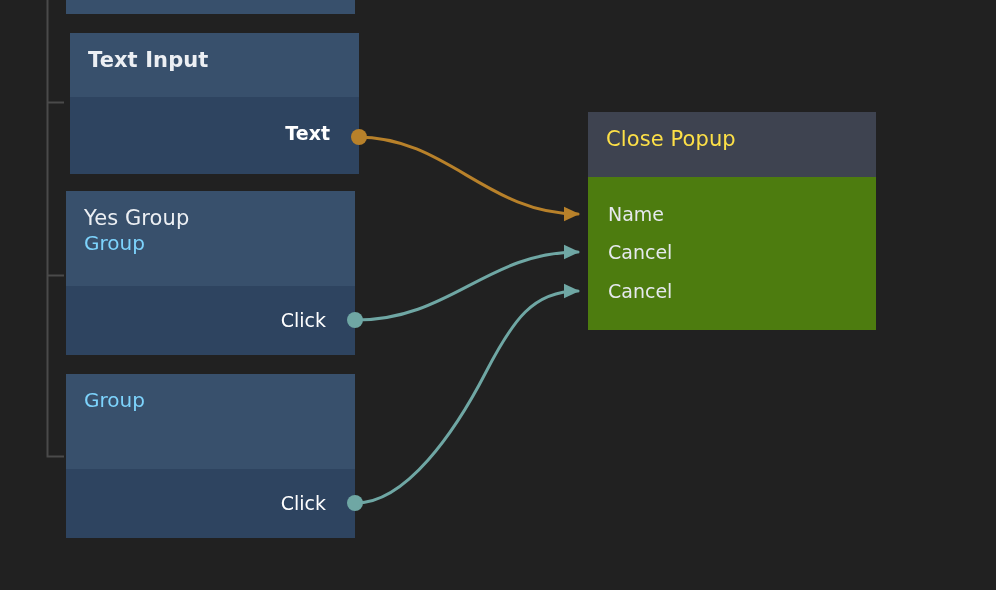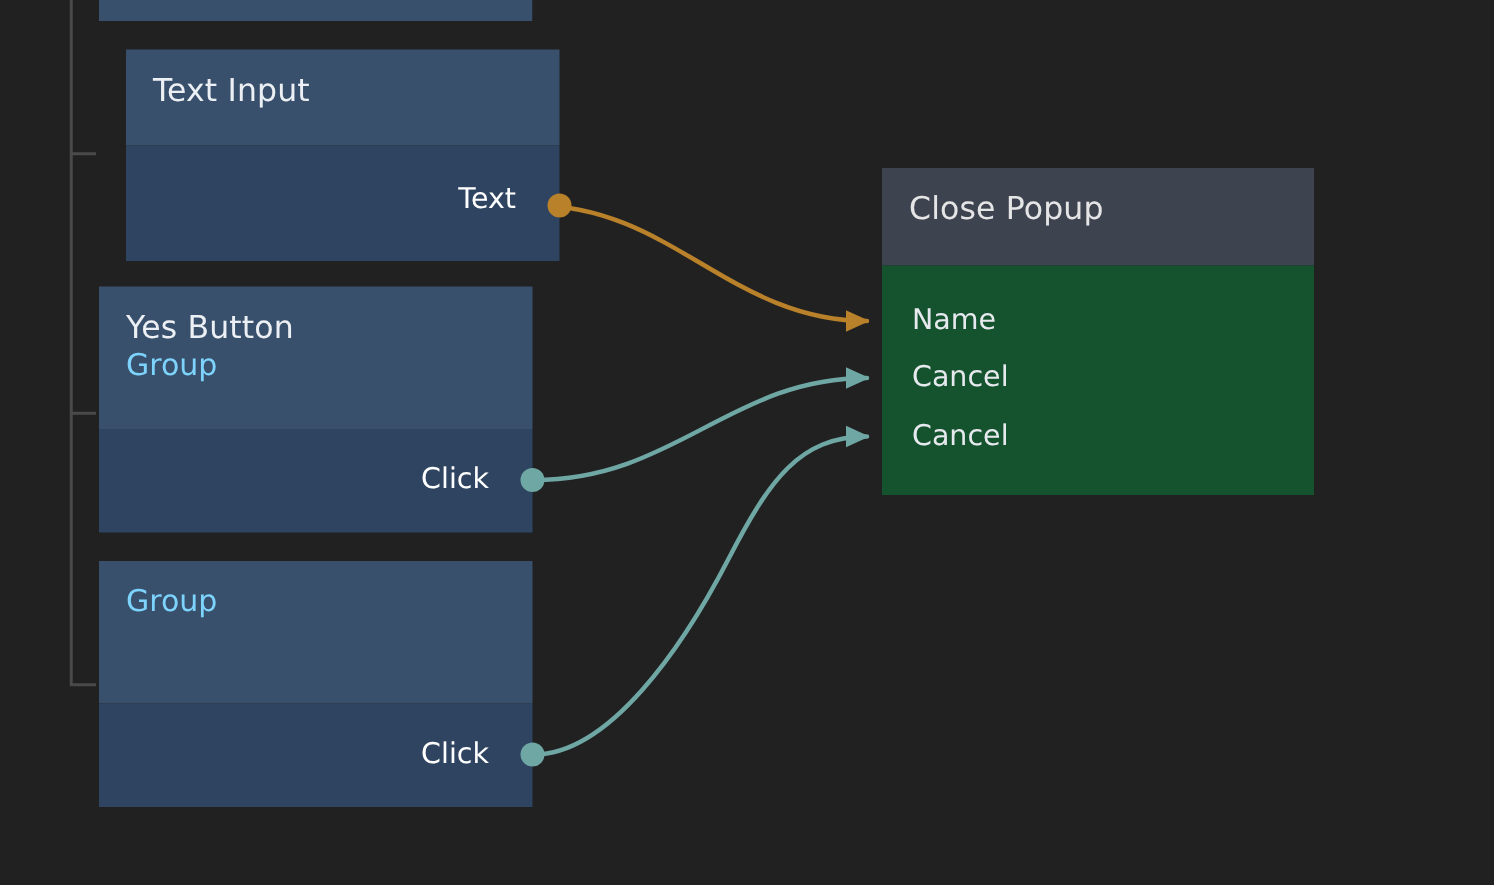--- a/index.html
+++ b/index.html
@@ -88,22 +88,22 @@
     width: 16px;
     height: 16px;
     border-radius: 50%;
     transform: translate(-50%, -50%);
   }
   .port-dot.amber { background: #b8812a; }
   .port-dot.teal  { background: #6fa7a4; }
 
   
   .node-grey .node-header { background: #3e4350; }
-  .node-grey .node-body   { background: #14532d; }
-  .node-grey .node-title  { color: #e5e5e5; }
+  .node-grey .node-body   { background: #4d7c0f; }
+  .node-grey .node-title  { color: #fde047; }
 
   .port-in {
     position: absolute;
     left: 20px;
     color: #e6e9ee;
     font-size: 19px;
     line-height: 19px;
     white-space: nowrap;
   }
 
@@ -139,35 +139,35 @@
 
     <path d="M 356 503 C 406 503, 455 432, 486 372 C 513 320, 533 291, 578 291" fill="none" stroke="#6fa7a4" stroke-width="3" stroke-linecap="round" marker-end="url(#arrow-teal)"></path>
   </svg>
 
   <div class="node node-blue node-clipped" style="left:66px; top:-40px; width:289px; height:54px;">
     <div class="node-header" style="height:54px;">
       <div class="node-title"></div>
     </div>
   </div>
 
-  <div class="node node-blue" style="left:84px; top:33px; width:289px; height:171px;">
+  <div class="node node-blue" style="left:70px; top:33px; width:289px; height:171px;font-weight:bold;">
     <div class="node-header" style="height:64px;">
       <div class="node-title">Text Input</div>
     </div>
     <div class="node-body" style="height:77px; position:relative;">
       <div class="port-out" style="top:36px; right:29px; transform:translateY(-50%);">
         <span class="port-label">Text</span>
       </div>
     </div>
     <span class="port-dot amber" style="left:289px; top:104px;"></span>
   </div>
 
   <div class="node node-blue" style="left:66px; top:191px; width:289px; height:164px;">
     <div class="node-header" style="height:95px;">
-      <div class="node-title">Yes Button</div>
+      <div class="node-title">Yes Group</div>
       <div class="node-subtitle">Group</div>
     </div>
     <div class="node-body" style="height:69px; position:relative;">
       <div class="port-out" style="top:34px; right:29px; transform:translateY(-50%);">
         <span class="port-label">Click</span>
       </div>
     </div>
     <span class="port-dot teal" style="left:289px; top:129px;"></span>
   </div>
 

